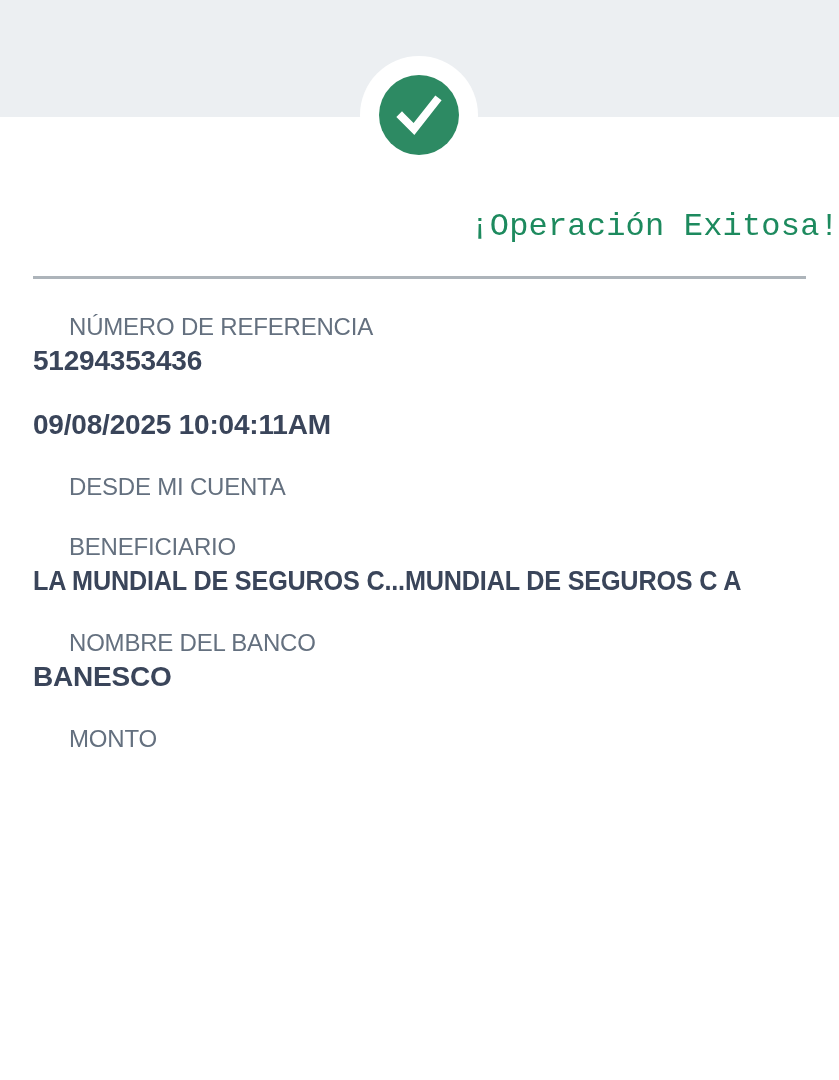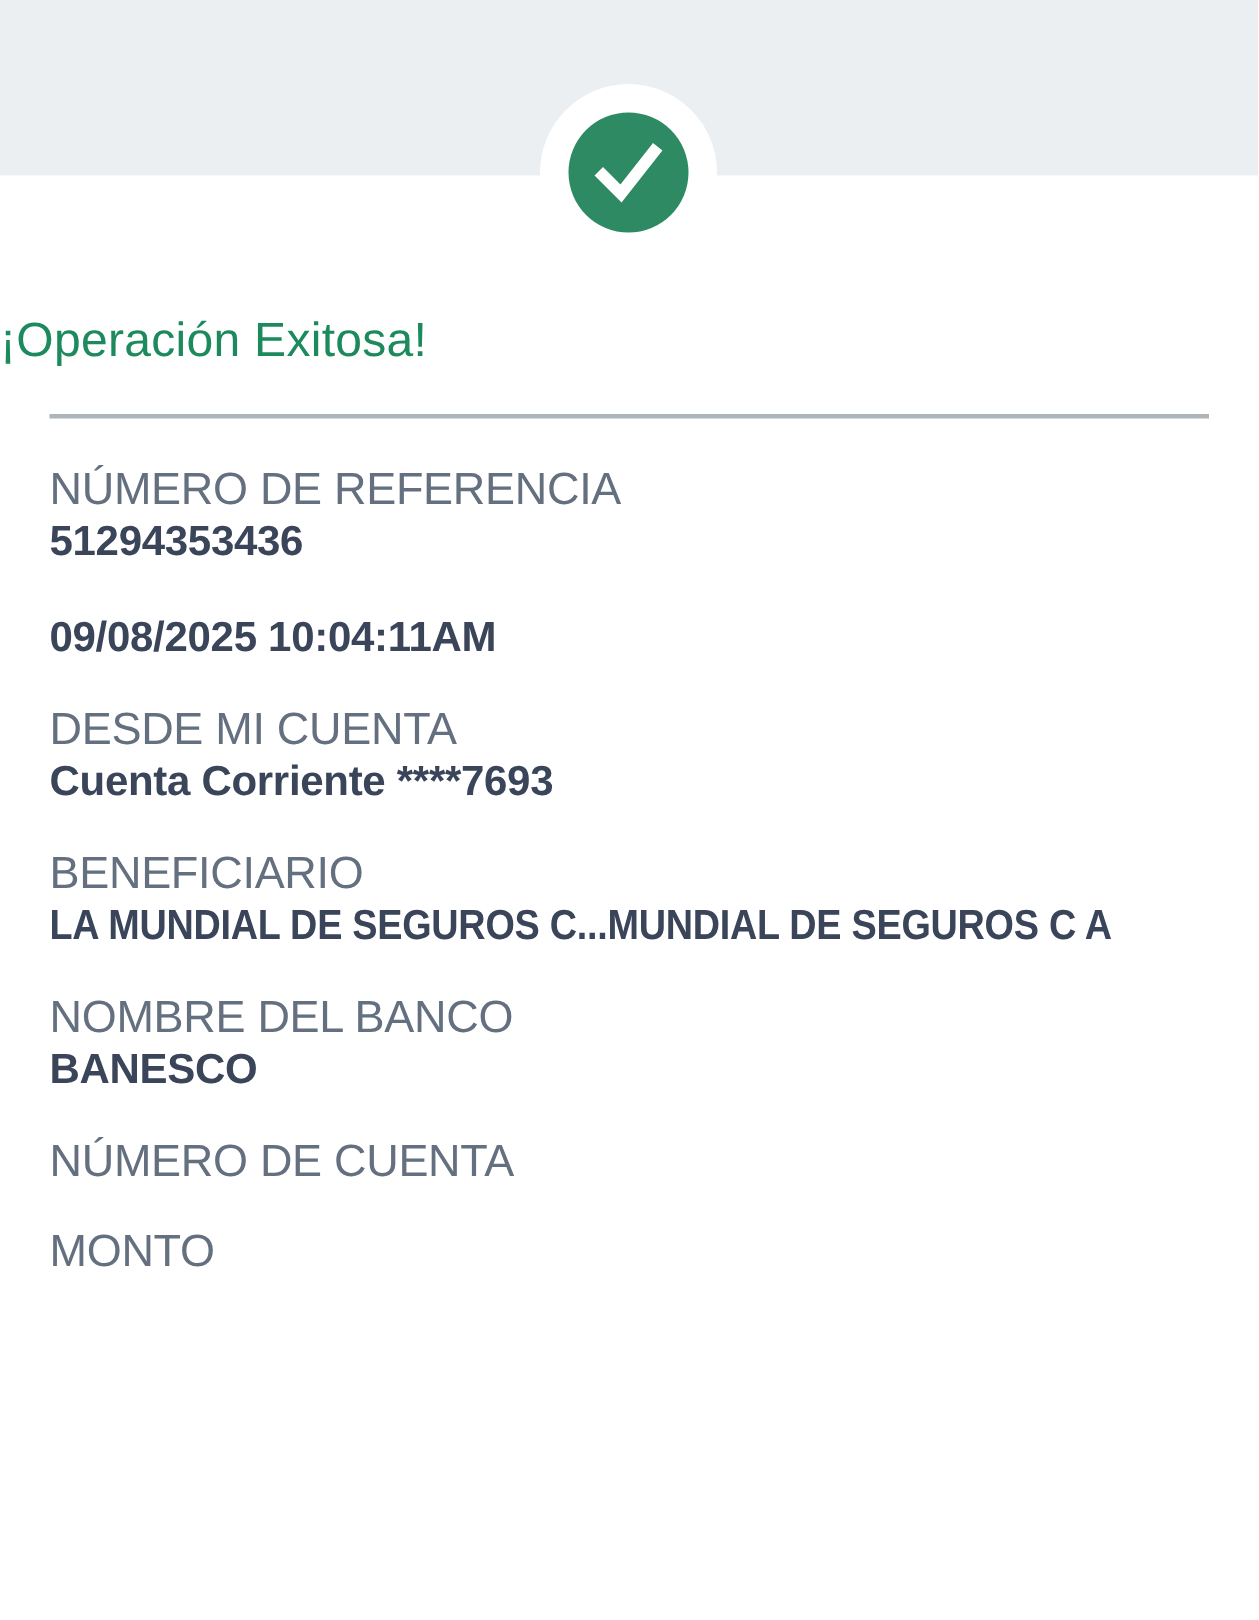--- a/index.html
+++ b/index.html
@@ -41,25 +41,26 @@
     border-radius: 50%;
     display: flex;
     align-items: center;
     justify-content: center;
   }
   .title {
     position: absolute;
     top: 208px;
     left: 0;
     width: 839px;
-    text-align: left;
+    text-align: right;
     font-size: 32px;
     font-weight: 400;
     color: #1d8a5e;
     letter-spacing: 0.2px;
+    font-family: Liberation Mono, monospace;
   }
   .divider {
     position: absolute;
     top: 276px;
     left: 33px;
     width: 773px;
     height: 3px;
     background: #adb4ba;
     border: none;
     margin: 0;
@@ -67,26 +68,27 @@
   .details {
     position: absolute;
     top: 311px;
     left: 33px;
     width: 773px;
   }
   .row {
     margin-bottom: 28px;
   }
   .row .label {
-    font-size: 30px;
+    font-size: 24px;
     line-height: 32px;
     font-weight: 400;
     color: #64707f;
     letter-spacing: -0.2px;
     white-space: nowrap;
+    margin-left: 36px;
   }
   .row .value {
     font-size: 28px;
     line-height: 36px;
     font-weight: 700;
     color: #3a455a;
     letter-spacing: -0.2px;
     white-space: nowrap;
   }
   .row .value--condensed {
@@ -122,35 +124,33 @@
       <div class="label">NÚMERO DE REFERENCIA</div>
       <div class="value">51294353436</div>
     </div>
 
     <div class="row">
       <div class="value">09/08/2025 10:04:11AM</div>
     </div>
 
     <div class="row">
       <div class="label">DESDE MI CUENTA</div>
-      <div class="value">Cuenta Corriente ****7693</div>
     </div>
 
     <div class="row">
       <div class="label">BENEFICIARIO</div>
       <div class="value value--condensed">LA MUNDIAL DE SEGUROS C...MUNDIAL DE SEGUROS C A</div>
     </div>
 
     <div class="row">
       <div class="label">NOMBRE DEL BANCO</div>
       <div class="value">BANESCO</div>
     </div>
 
     <div class="row">
-      <div class="label">NÚMERO DE CUENTA</div>
     </div>
 
     <div class="row">
       <div class="label">MONTO</div>
     </div>
 
 
   </div>
 
 </div>

